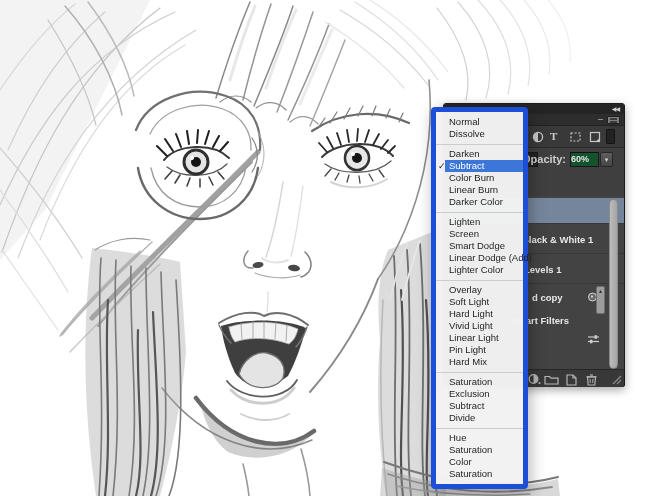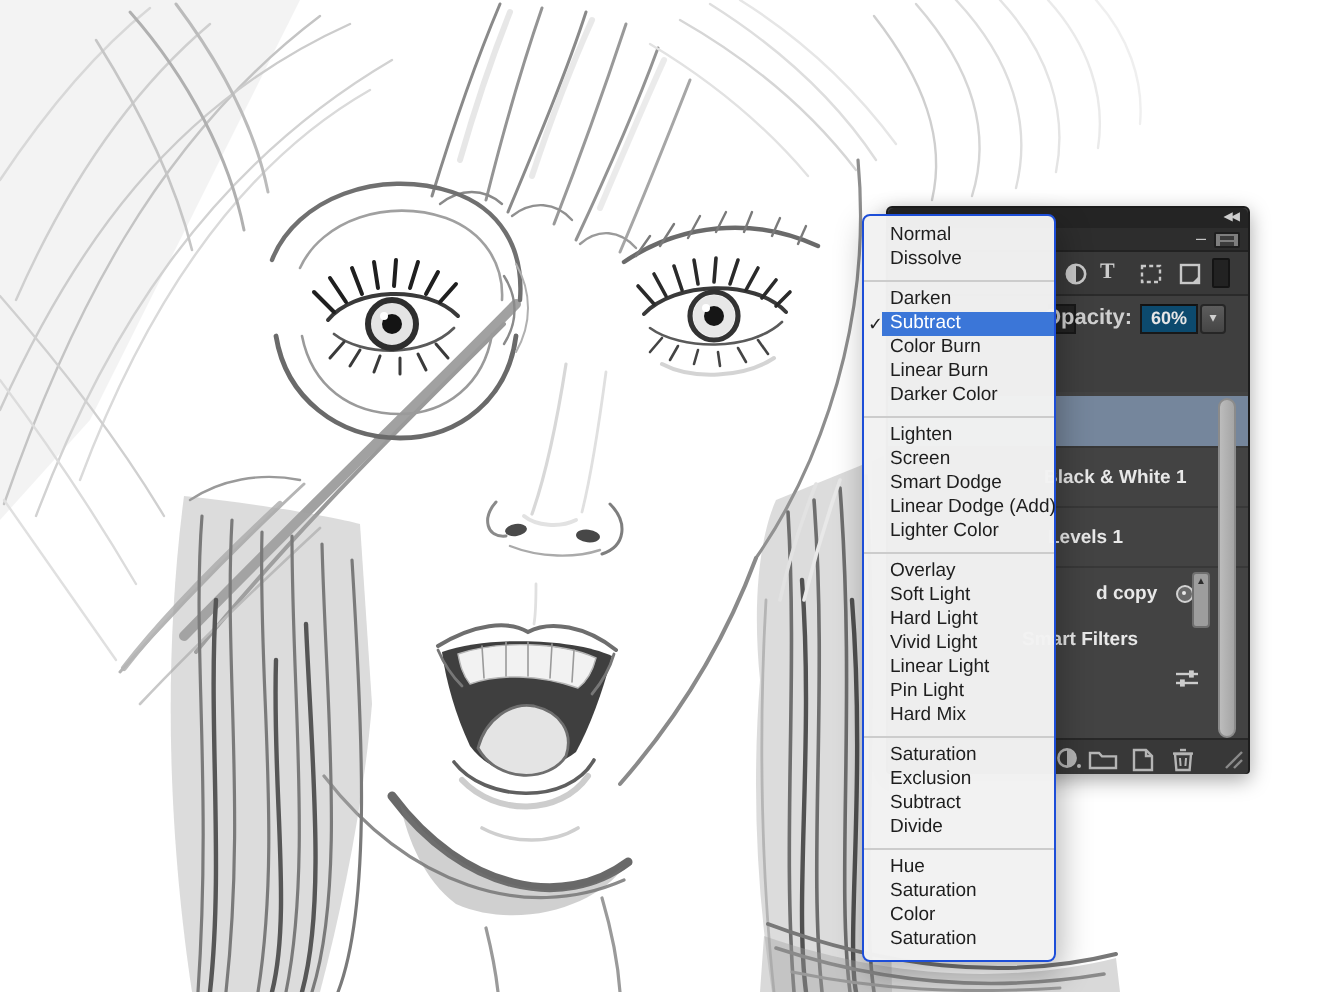--- a/index.html
+++ b/index.html
@@ -26,23 +26,23 @@
   .p-menu-btn span{display:block;height:2px;margin:1px 2px 0 2px;background:#3c3c3c;}
   .p-filter{position:absolute;left:0;top:22px;width:100%;height:22px;background:#393939;
     border-bottom:1px solid #2a2a2a;}
   .f-ic{position:absolute;top:5px;}
   .f-toggle{position:absolute;right:9px;top:3px;width:9px;height:15px;border:1px solid #141414;
     border-radius:1px;overflow:hidden;background:#222;}
   .f-toggle .on{height:7px;background:#c9c9c9;border-bottom:1px solid #101010;}
   .p-row{position:absolute;left:0;width:100%;height:24px;background:#3f3f3f;}
   .p-row .lbl{position:absolute;right:58px;top:5px;width:70px;text-align:right;
     color:#cfcfcf;font-size:11px;font-weight:700;}
-  .val-box{position:absolute;right:25px;top:4px;width:29px;height:15px;background:#0c4a6e;
+  .val-box{position:absolute;right:25px;top:4px;width:29px;height:15px;background:#14532d;
     border:1px solid #181818;border-top-color:#121212;color:#e6e6e6;font-size:9px;
-    font-weight:700;text-align:center;line-height:13px;}
+    font-weight:700;line-height:13px;}
   .val-arrow{position:absolute;right:11px;top:4px;width:13px;height:15px;
     background:linear-gradient(#5d5d5d,#454545);border:1px solid #262626;border-radius:2px;
     color:#cfcfcf;font-size:7px;text-align:center;line-height:14px;}
   .blend-remnant{position:absolute;left:80px;top:4px;width:14px;height:15px;background:#232323;
     border:1px solid #181818;}
   .p-list{position:absolute;left:0;top:92px;width:100%;height:173px;background:#434343;overflow:hidden;}
   .lrow{position:absolute;left:0;width:100%;border-top:1px solid #383838;color:#e8e8e8;
     font-size:9.5px;font-weight:700;}
   .lrow .nm{position:absolute;top:50%;transform:translateY(-50%);white-space:nowrap;}
   .lrow.sel{background:#75869c;border-top:none;}
@@ -54,21 +54,21 @@
     border:1px solid #6f6f6f;border-radius:2px;color:#2c2c2c;font-size:5px;text-align:center;line-height:8px;}
   .outer-scroll{position:absolute;right:6px;top:95px;width:9px;height:170px;border-radius:5px;
     background:linear-gradient(90deg,#bcbcbc,#a5a5a5);border:1px solid #8b8b8b;z-index:6;}
   .p-bottom{position:absolute;left:0;top:265px;width:100%;height:18px;background:#383838;
     border-top:1px solid #282828;border-radius:0 0 2px 2px;}
   .b-ic{position:absolute;top:3px;}
   .grip{position:absolute;right:2px;bottom:2px;}
 
   
   .menu{position:absolute;left:431px;top:107px;width:97px;z-index:10;
-    background:rgba(242,242,242,.98);border:1px solid #1d4ed8;border-radius:4px;
+    background:rgba(242,242,242,.98);border:5px solid #1d4ed8;border-radius:4px;
     box-shadow:2px 6px 16px rgba(0,0,0,.3);padding:4px 0;}
   .mi{position:relative;height:12px;line-height:12px;font-size:9.5px;color:#1e1e1e;
     padding-left:13px;white-space:nowrap;}
   .mi.sel{background:#3b76d8;color:#ffffff;margin-left:9px;padding-left:4px;}
   .mi .chk{position:absolute;left:-7px;top:0;color:#222;font-size:9px;}
   .msep{height:1px;background:#cccccc;margin:3.5px 0;}
 </style>
 </head>
 <body>
 
@@ -300,21 +300,21 @@
     </div>
     <div class="p-list">
       <div class="lrow sel" style="top:2px;height:25px"></div>
       <div class="lrow" style="top:27px;height:30px">
         <span class="nm" style="left:78px">Black &amp; White 1</span>
       </div>
       <div class="lrow" style="top:57px;height:30px">
         <span class="nm" style="left:80px">Levels 1</span>
       </div>
       <div class="lrow" style="top:87px;height:26px">
-        <span class="nm" style="left:104px">d copy</span>
+        <span class="nm" style="left:88px">d copy</span>
         <span class="fx-badge">
             <i></i>
           </span>
       </div>
       <div class="lrow" style="top:113px;height:22px;border-top:none">
         <span class="nm" style="left:67px">Smart Filters</span>
       </div>
       <div class="lrow" style="top:135px;height:16px;border-top:none">
         <svg class="sfilter-ic" width="13" height="10">
           <line x1="1" y1="3" x2="12" y2="3" stroke="#cccccc" stroke-width="1.2"></line>

